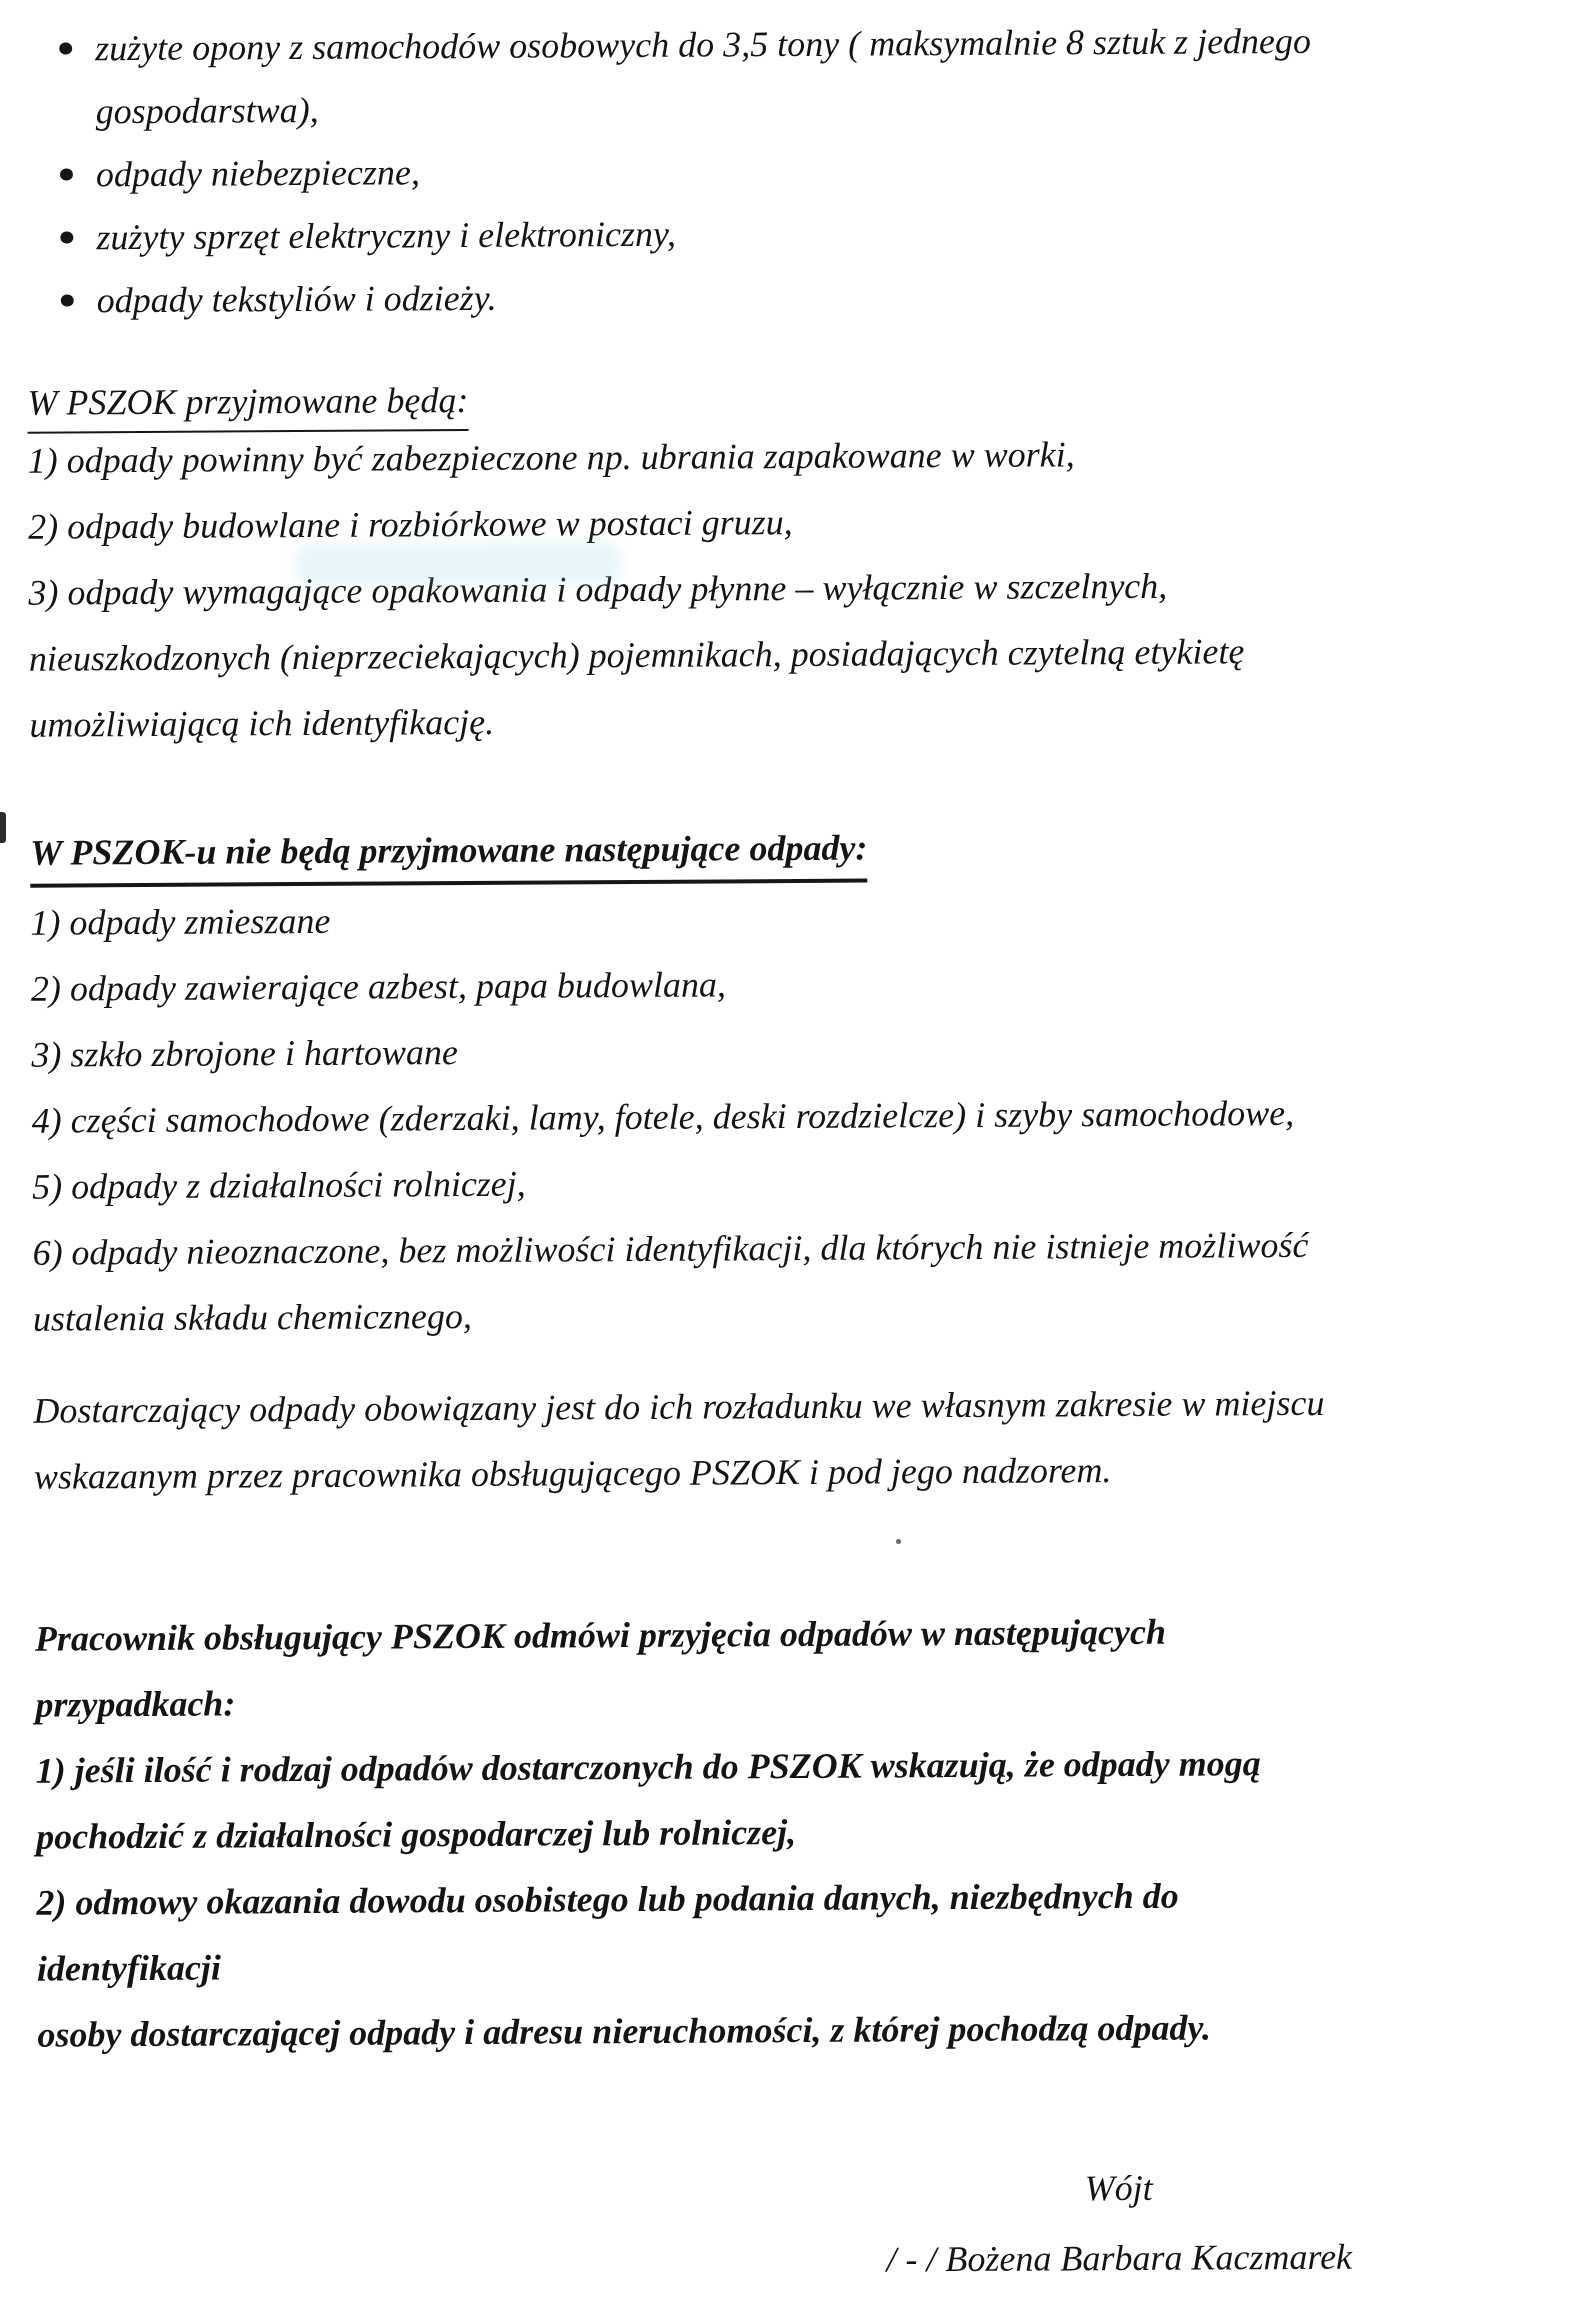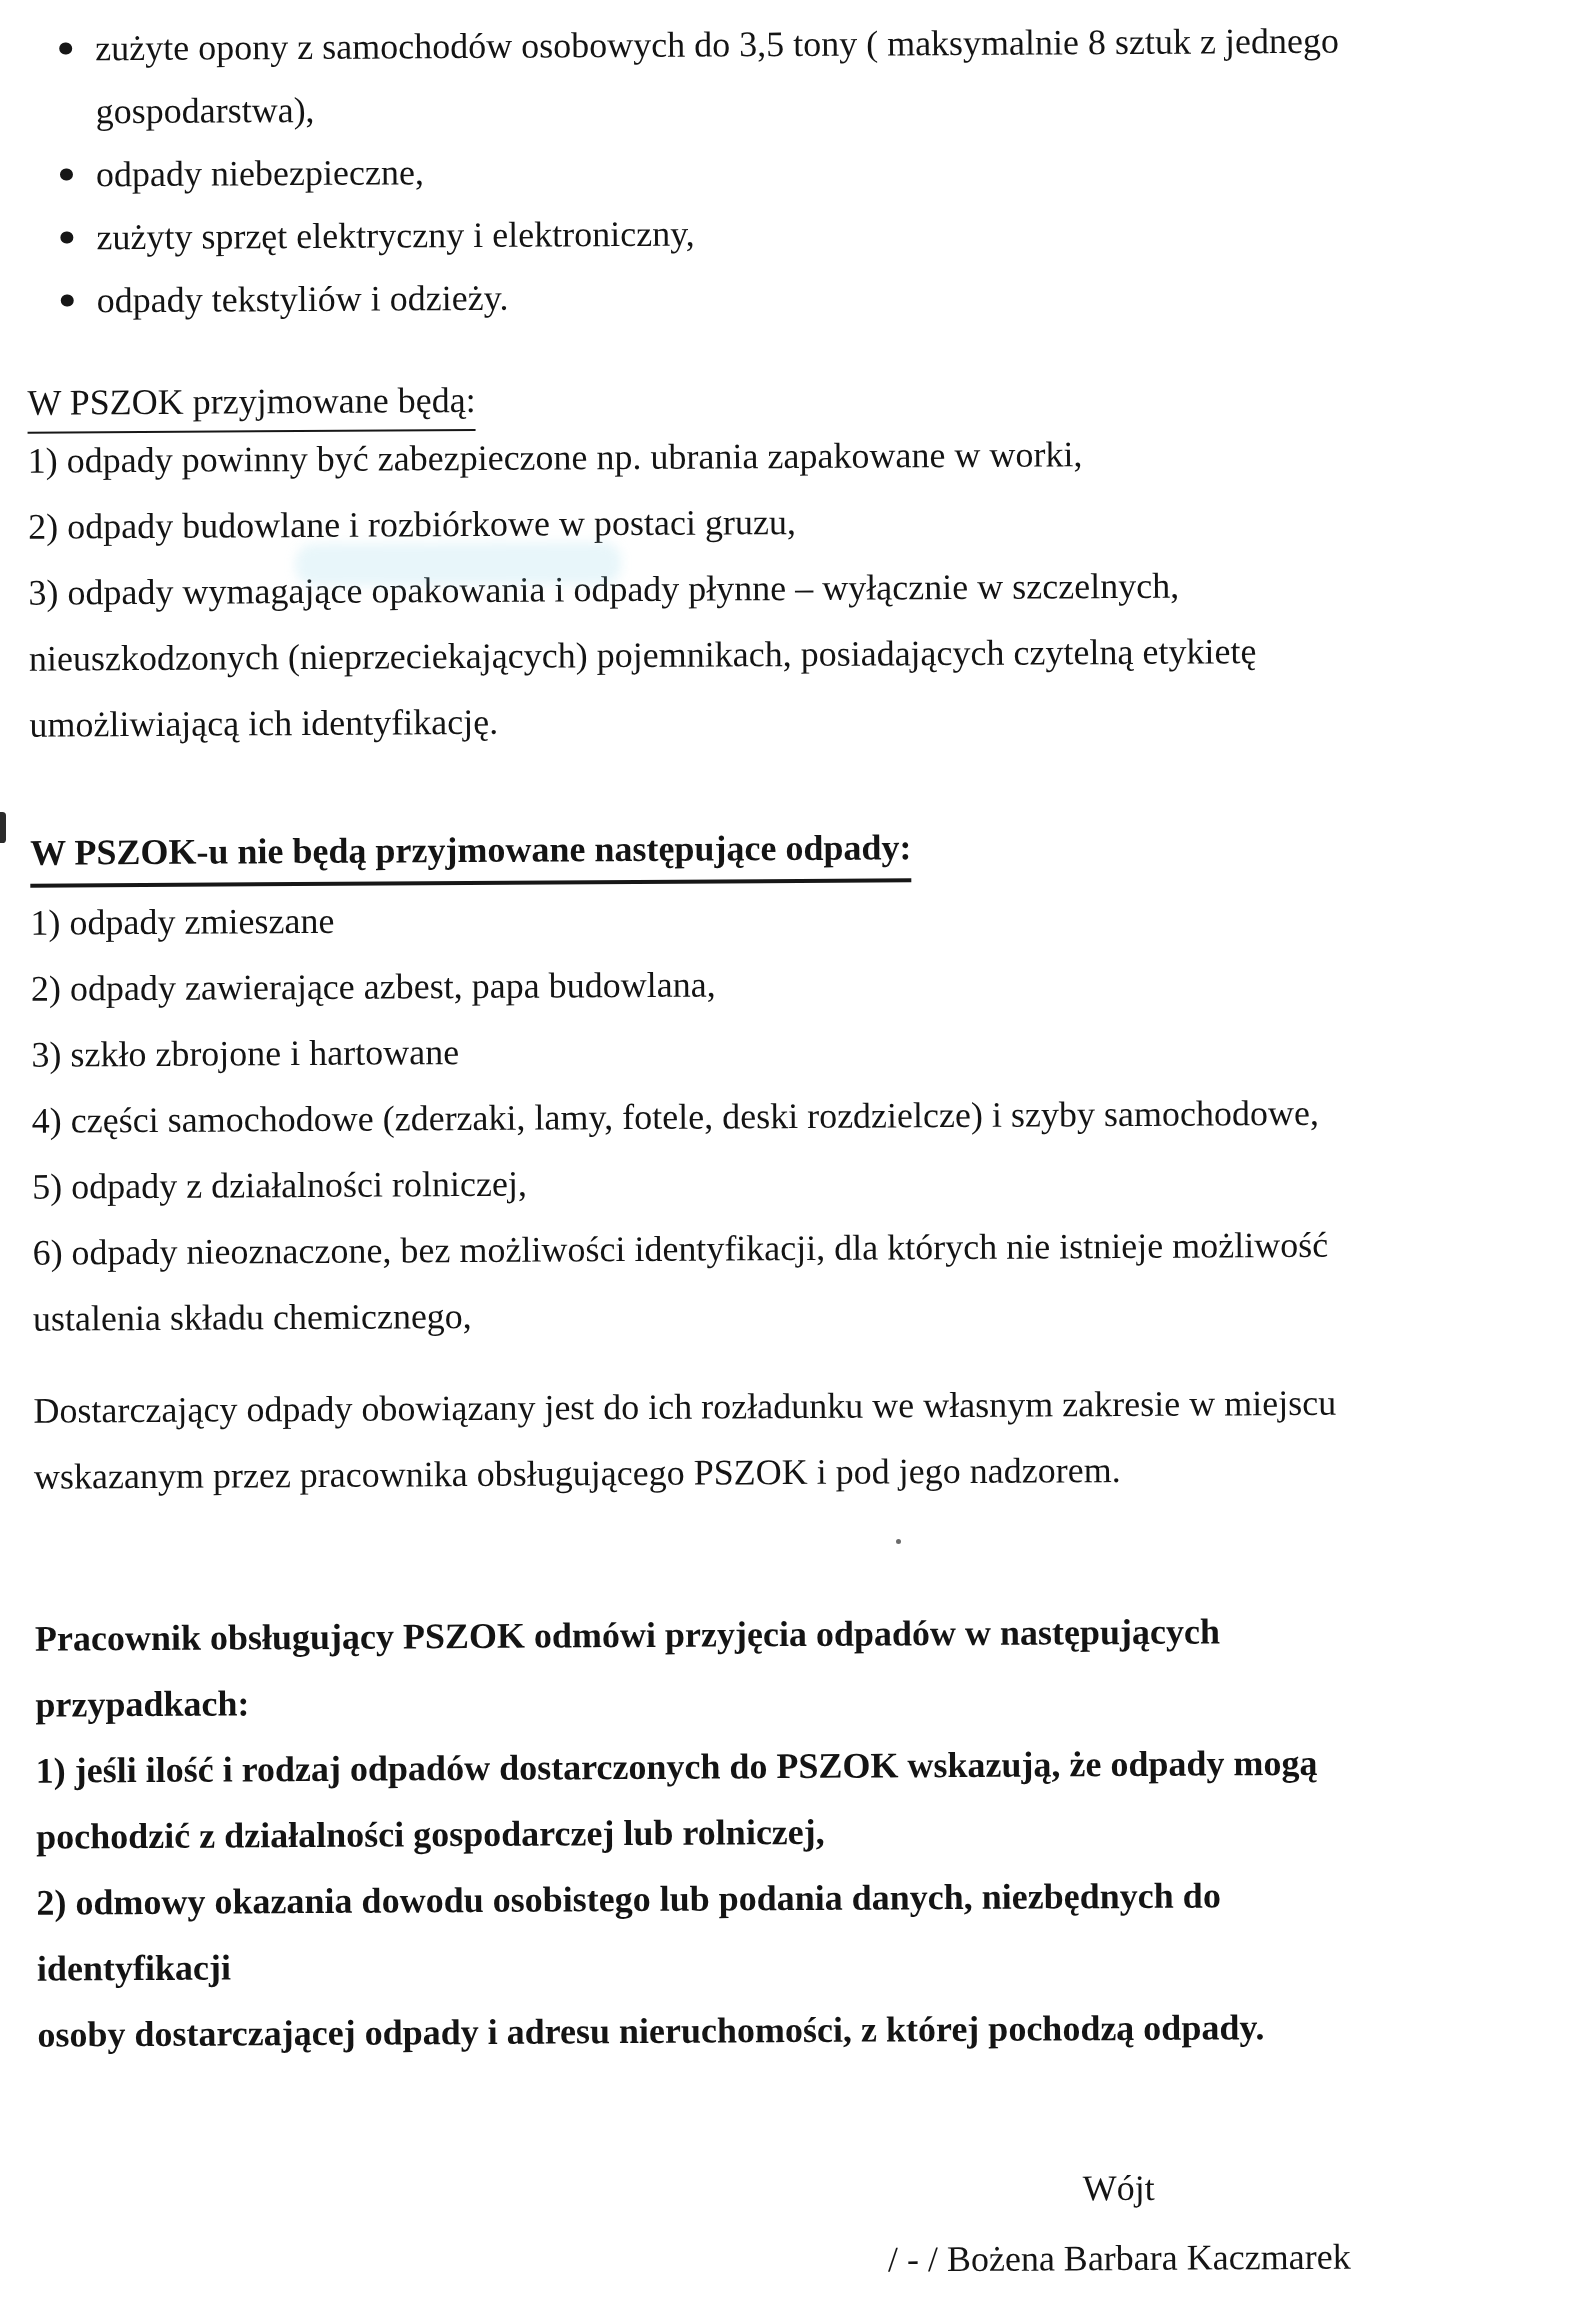--- a/index.html
+++ b/index.html
@@ -8,20 +8,21 @@
     background:#f2f2f0;
     overflow:hidden;
     font-family:"Liberation Serif","DejaVu Serif",serif;
   }
   .page{
     position:relative;
     width:1589px;height:2316px;
     background:#ffffff;
     color:#141414;
     overflow:hidden;
+    font-style:italic;
   }
   .scan{
     position:absolute;inset:0;
     transform:rotate(-0.35deg);
     transform-origin:50% 50%;
     font-size:36px;
     line-height:66px;
   }
   .block{position:absolute;left:32px;white-space:nowrap;}
   .t-line{white-space:nowrap;}

